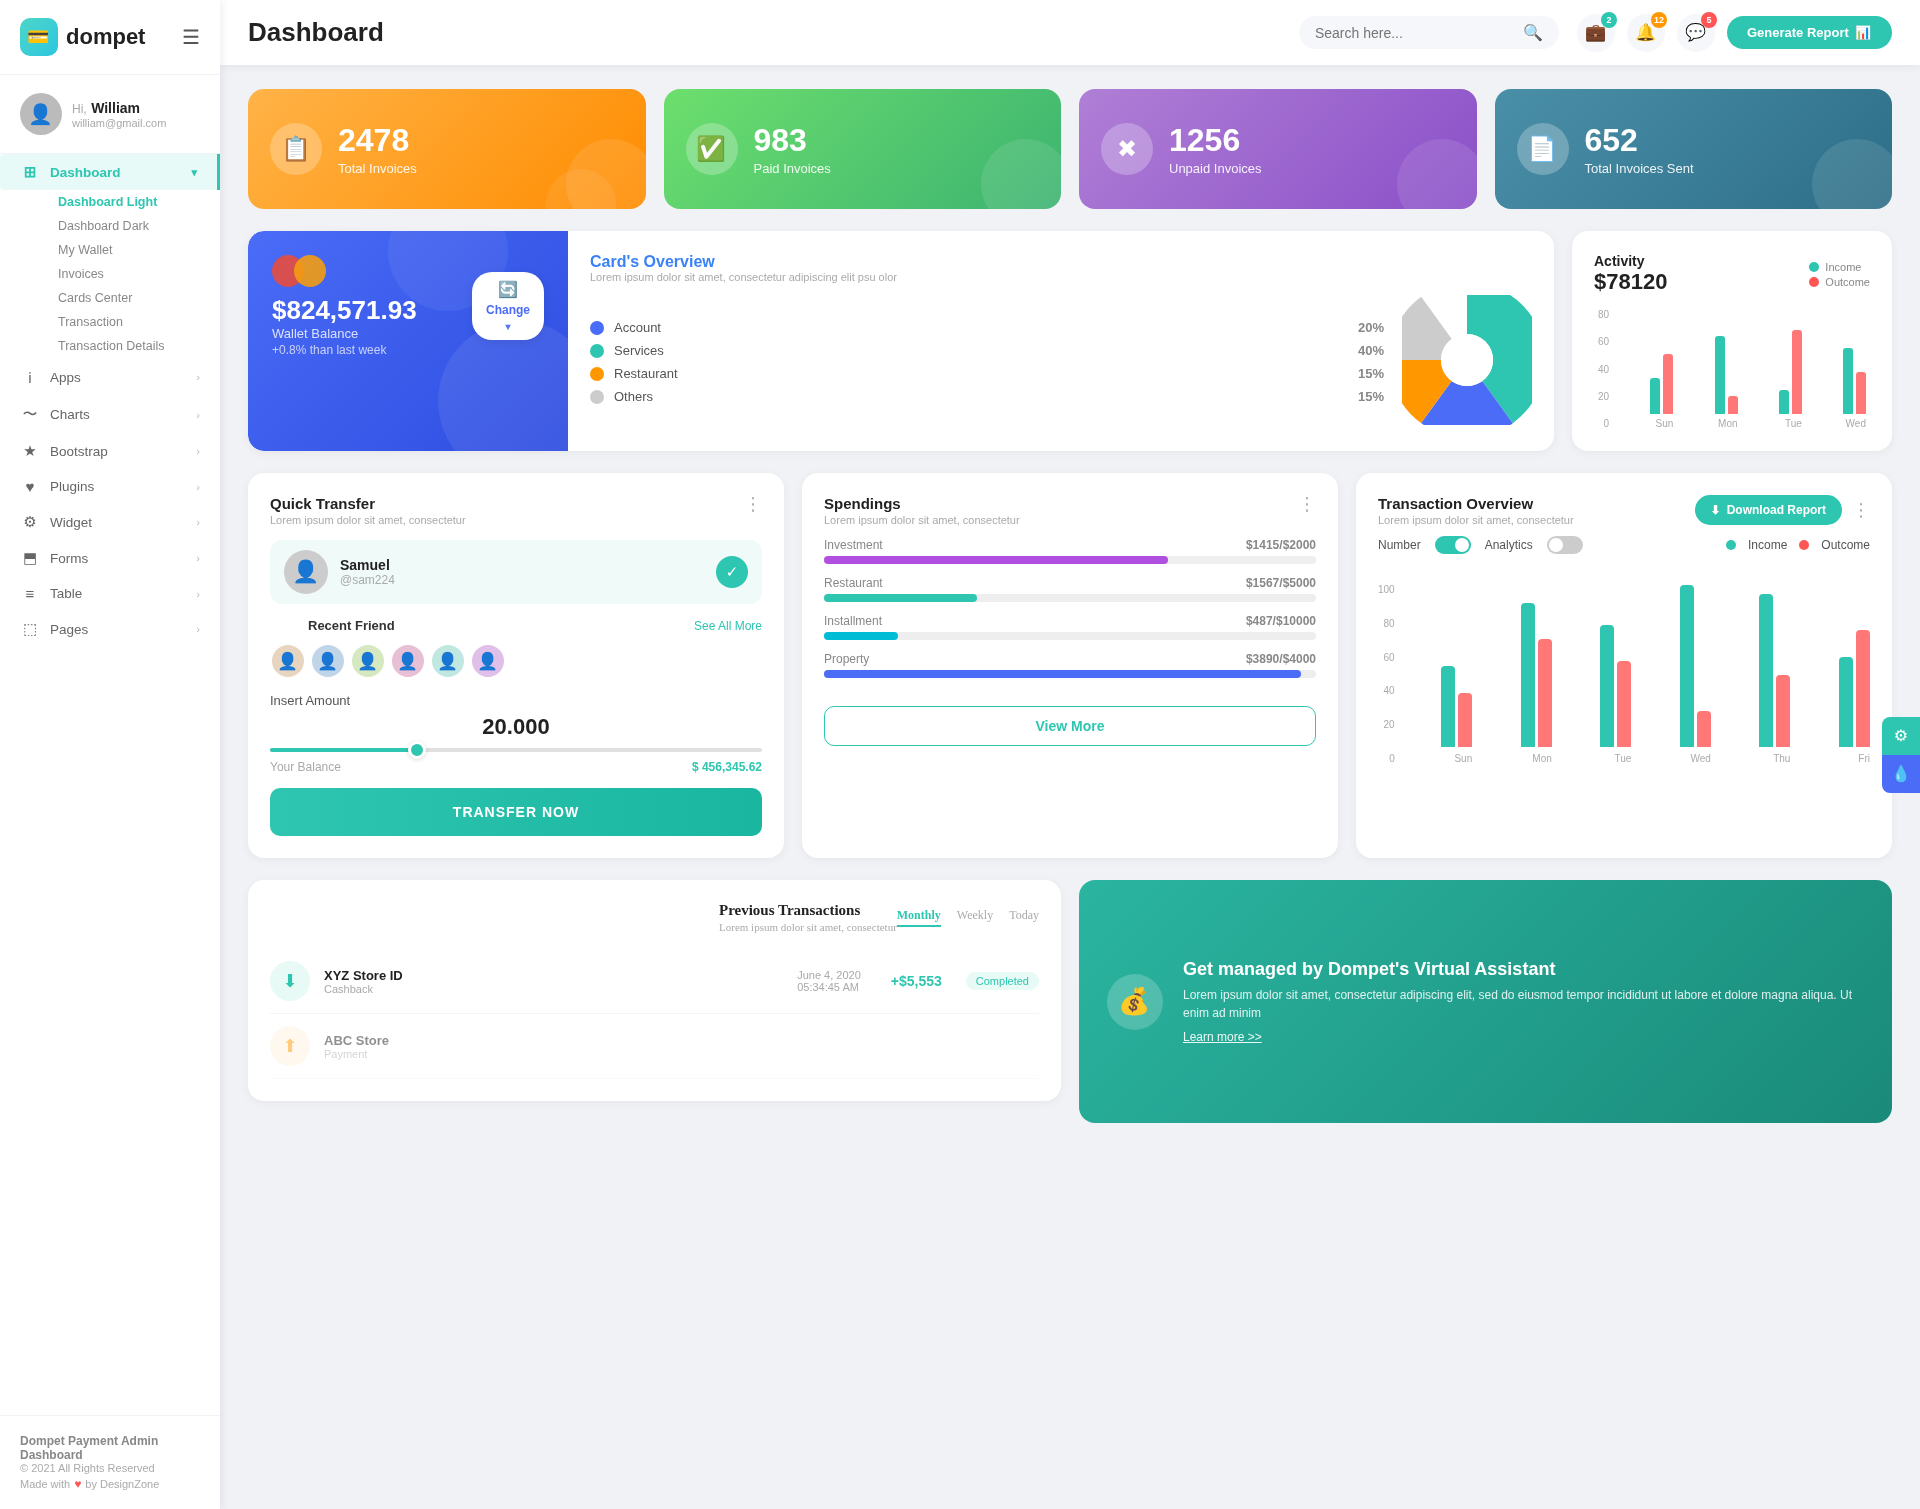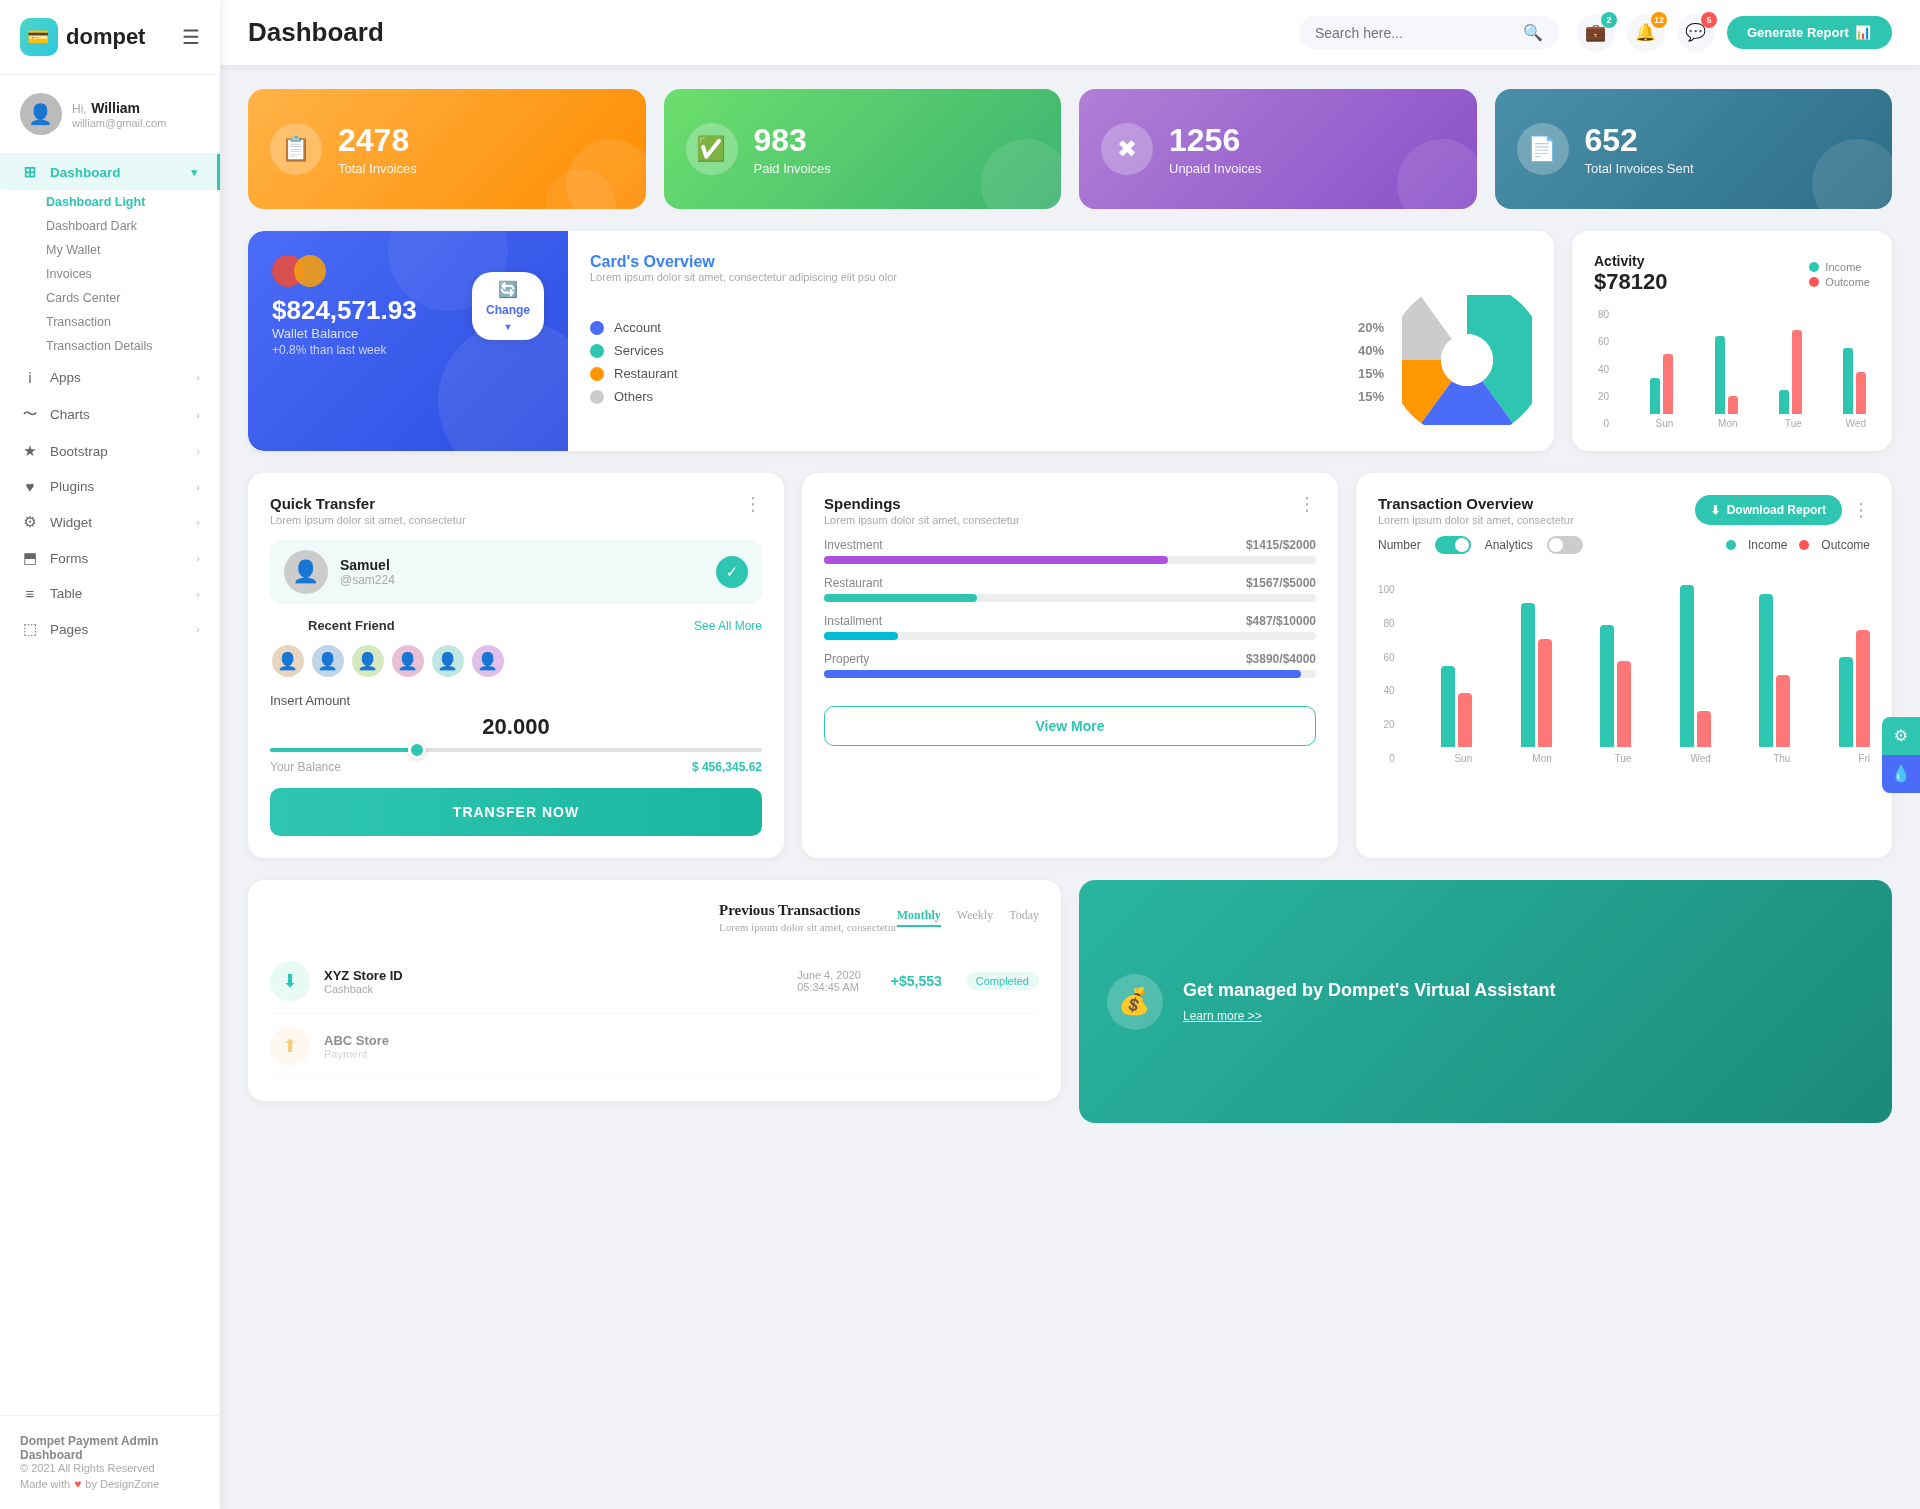--- a/index.html
+++ b/index.html
@@ -13,21 +13,21 @@
     .hamburger { margin-left: auto; cursor: pointer; font-size: 20px; color: #555; }
     .user-section { display: flex; align-items: center; gap: 10px; padding: 18px 20px; border-bottom: 1px solid #f0f2f5; }
     .avatar { width: 42px; height: 42px; border-radius: 50%; background: #bbb; overflow: hidden; display: flex; align-items: center; justify-content: center; font-size: 20px; }
     .user-info .email { font-size: 11px; color: #aaa; }
 
     .nav-item { display: flex; align-items: center; gap: 10px; padding: 9px 20px; cursor: pointer; font-size: 13.5px; color: #666; position: relative; }
     .nav-item.active { background: #e8faf8; color: #2ec6b0; border-right: 3px solid #2ec6b0; font-weight: 600; border-radius: 4px 0 0 4px; }
     .nav-item .nav-icon { width: 20px; text-align: center; font-size: 15px; }
     .nav-item .chevron { margin-left: auto; font-size: 11px; color: #bbb; }
     .nav-item .arrow-down { margin-left: auto; color: #2ec6b0; font-size: 11px; }
-    .sub-nav { padding-left: 36px; }
+    .sub-nav { padding-left: 48px; }
     .sub-nav-item { display: block; padding: 5px 0 5px 10px; font-size: 12.5px; color: #888; cursor: pointer; }
     .sub-nav-item.active { color: #2ec6b0; font-weight: 600; }
 
     .sidebar-footer { margin-top: auto; padding: 18px 20px; font-size: 11px; color: #aaa; border-top: 1px solid #f0f2f5; }
     .sidebar-footer .company { font-weight: 600; color: #888; font-size: 12px; }
     .made-with { display: flex; align-items: center; gap: 4px; margin-top: 3px; }
     .heart { color: #f55; font-size: 12px; }
 
     
     .main { flex: 1; display: flex; flex-direction: column; overflow-x: hidden; }
@@ -701,20 +701,21 @@
             <div class="tx-name">ABC Store</div>
             <div class="tx-type">Payment</div>
           </div>
         </div>
       </div>
 
       <div class="va-banner">
         <div class="va-icon">💰</div>
         <div>
           <div class="va-title">Get managed by Dompet's Virtual Assistant</div>
+          <div class="va-desc">Lorem ipsum dolor sit amet, consectetur adipiscing elit, sed do eiusmod tempor incididunt ut labore et dolore magna aliqua. Ut enim ad minim</div>
           <div class="va-learn">Learn more &gt;&gt;</div>
         </div>
       </div>
     </div>
 
   </div>
 </div>
 
 <div class="right-float">
   <div class="rfloat-btn">

